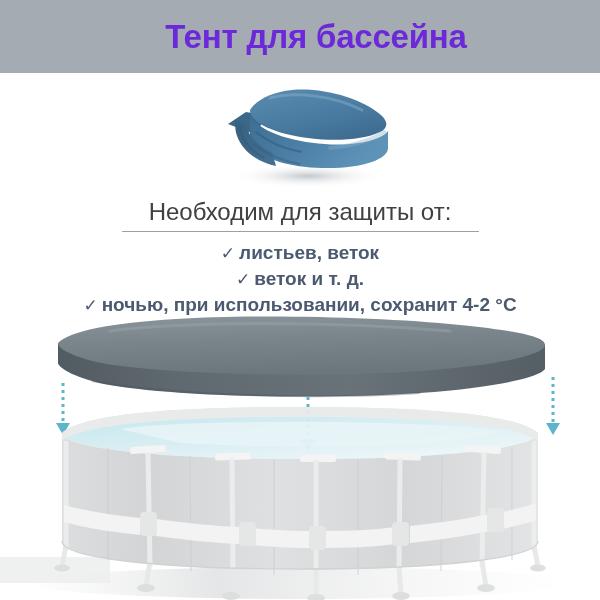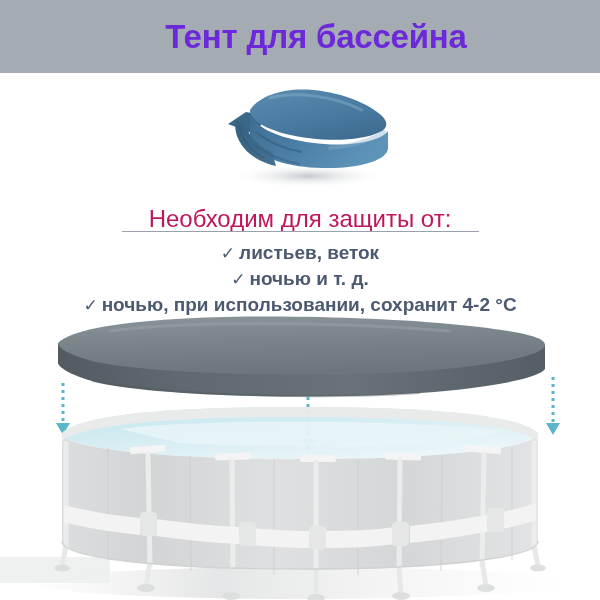--- a/index.html
+++ b/index.html
@@ -48,24 +48,24 @@
     top: 76px;
     width: 190px;
     height: 112px;
   }
   .product-photo svg { display: block; }
 
   
   .section-heading {
     position: absolute;
     left: 0;
-    top: 205px;
+    top: 198px;
     width: 600px;
     text-align: center;
-    color: #be185d;
+    color: #404040;
     font-size: 24px;
     font-weight: normal;
     line-height: 1.15;
   }
   .heading-rule {
     position: absolute;
     left: 122px;
     top: 231px;
     width: 357px;
     height: 1px;
@@ -159,21 +159,21 @@
   </div>
 
   <div class="section-heading">Необходим для защиты от:</div>
   <div class="heading-rule"></div>
 
   <div class="benefits">
     <span class="benefit-line">
       <span class="check-mark">✓</span><span>листьев, веток</span>
     </span>
     <span class="benefit-line">
-      <span class="check-mark">✓</span><span>ночью и т. д.</span>
+      <span class="check-mark">✓</span><span>веток и т. д.</span>
     </span>
     <span class="benefit-line">
       <span class="check-mark">✓</span><span>ночью, при использовании, сохранит 4-2 °C</span>
     </span>
   </div>
 
   <div class="illustration">
     <svg width="600" height="295" viewBox="0 0 600 295" xmlns="http://www.w3.org/2000/svg">
       <defs>
         <linearGradient id="coverTop" x1="0" y1="0" x2="0.2" y2="1">

